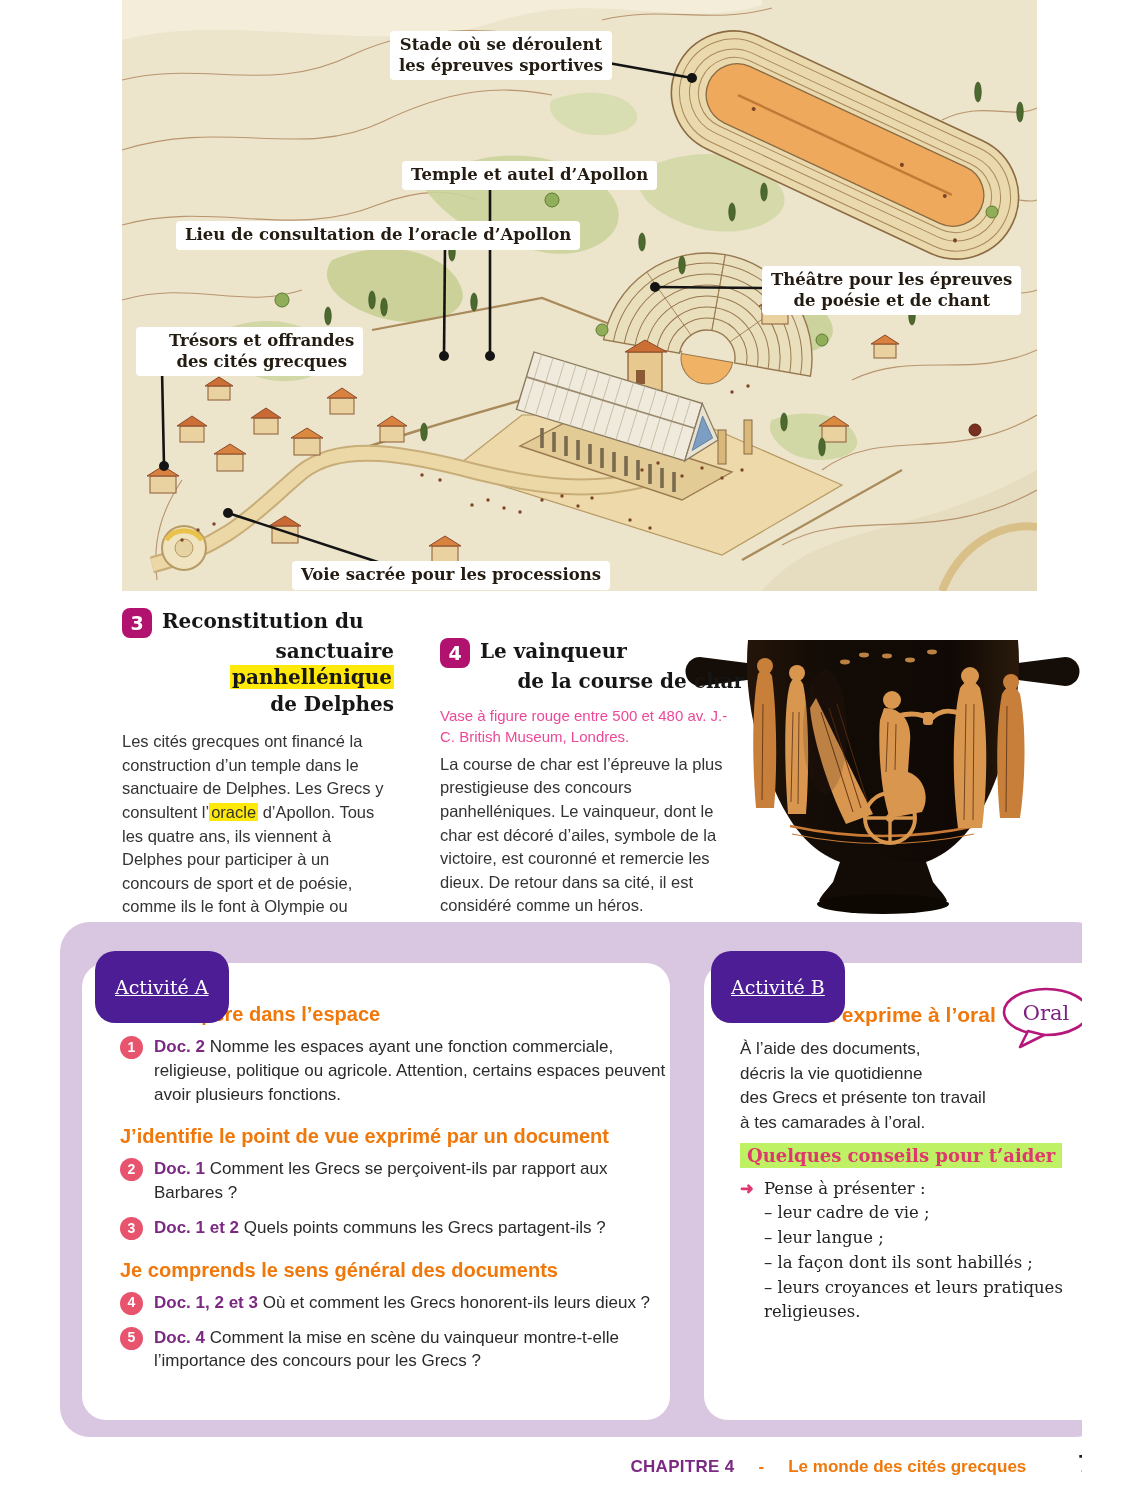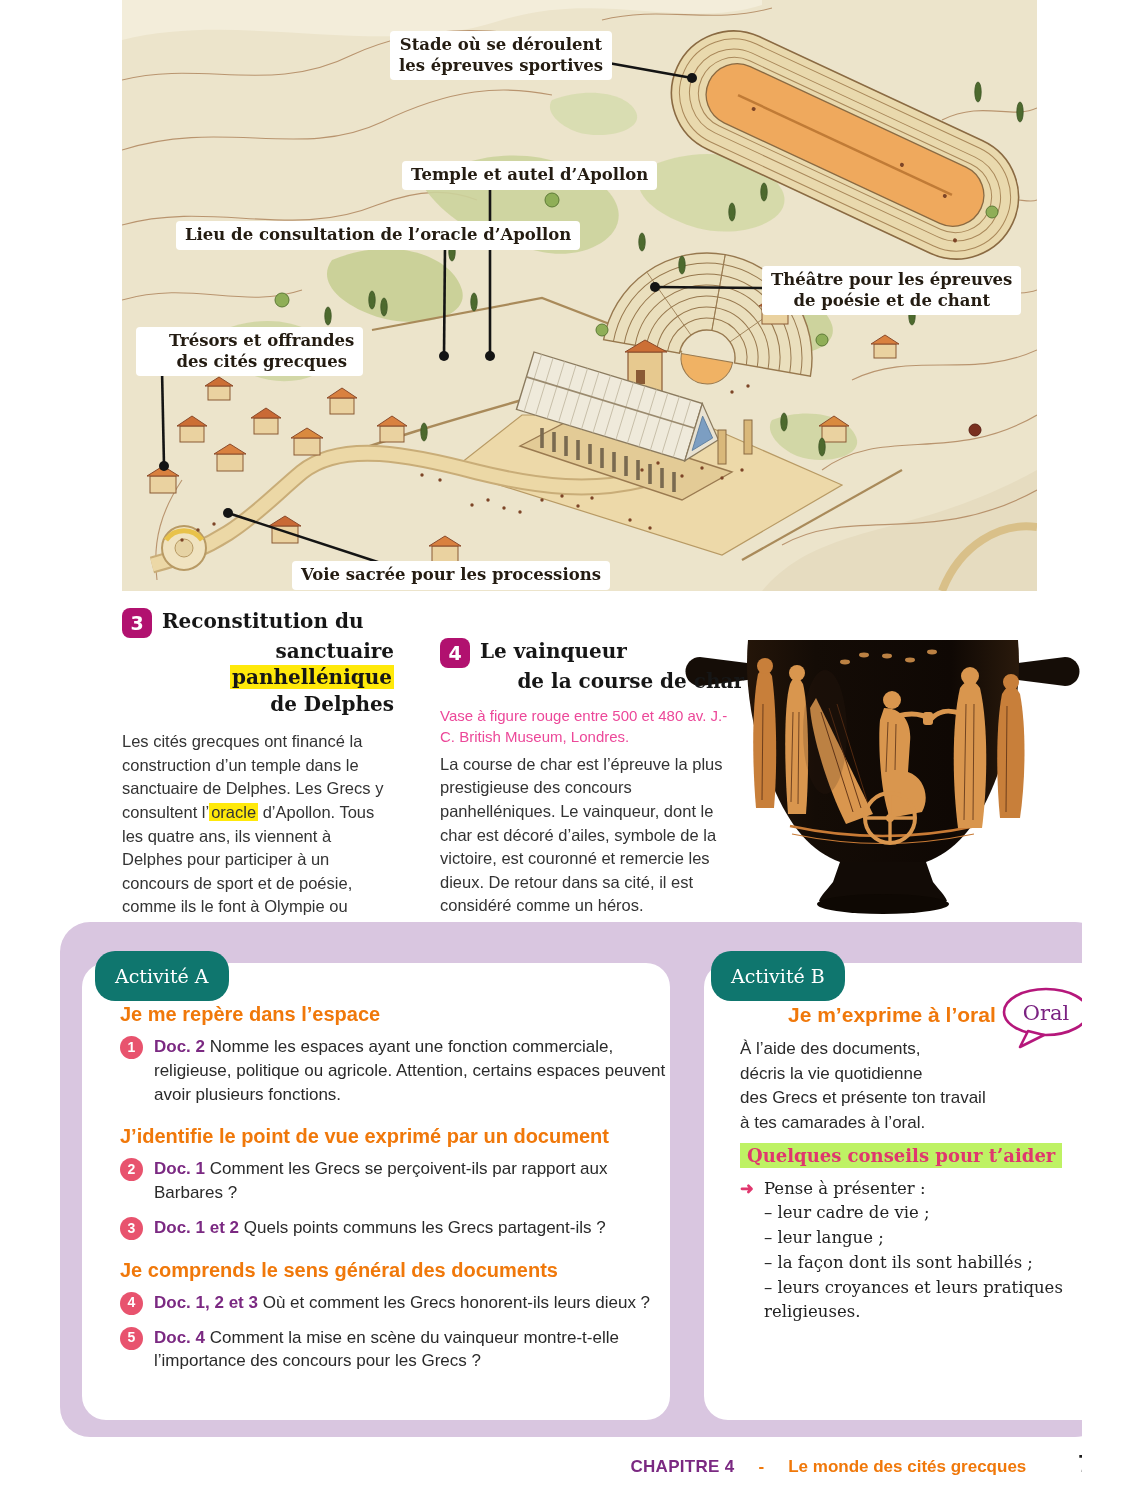--- a/index.html
+++ b/index.html
@@ -25,22 +25,22 @@
   .doc4 .trow{display:flex;align-items:flex-start;gap:10px;}
   .doc-caption{font-size:15px;line-height:1.35;color:#ec4899;margin-top:12px;width:288px;}
   .doc4 .doc-body{margin-top:6px;}
   .vase-wrap{position:absolute;left:640px;top:612px;width:485px;height:308px;z-index:1;}
 
   
   .panel{position:absolute;left:60px;top:922px;width:1045px;height:515px;background:#d9c6e0;border-radius:30px;}
   .actbox{position:absolute;background:#ffffff;border-radius:24px;}
   .boxA{left:82px;top:963px;width:588px;height:457px;}
   .boxB{left:704px;top:963px;width:400px;height:457px;}
-  .pill{position:absolute;background:#0f766e;color:#fff;font-family:"DejaVu Serif",serif;
-        font-size:19px;padding:14px 20px;border-radius:20px;z-index:4;}
+  .pill{position:absolute;background:#4c1d95;color:#fff;font-family:"DejaVu Serif",serif;
+        font-size:19px;padding:25px 20px;border-radius:20px;z-index:4;text-decoration:underline;}
   .pillA{left:95px;top:951px;}
   .pillB{left:711px;top:951px;}
   .boxA-inner{position:absolute;left:120px;top:1003px;width:520px;}
   .act-h{color:#f0780a;font-weight:bold;font-size:20px;margin:0 0 9px 0;}
   .act-h.mt{margin-top:19px;}
   .qitem{position:relative;padding-left:34px;font-size:17px;line-height:1.4;color:#2a2a2a;margin-bottom:11px;width:512px;}
   .qnum{position:absolute;left:0;top:1px;width:23px;height:23px;border-radius:50%;background:#e8536e;
         color:#fff;font-weight:bold;font-size:14px;display:flex;align-items:center;justify-content:center;}
   .docref{color:#7b2982;font-weight:bold;}
   .boxB-inner{position:absolute;left:740px;top:1003px;width:330px;}

